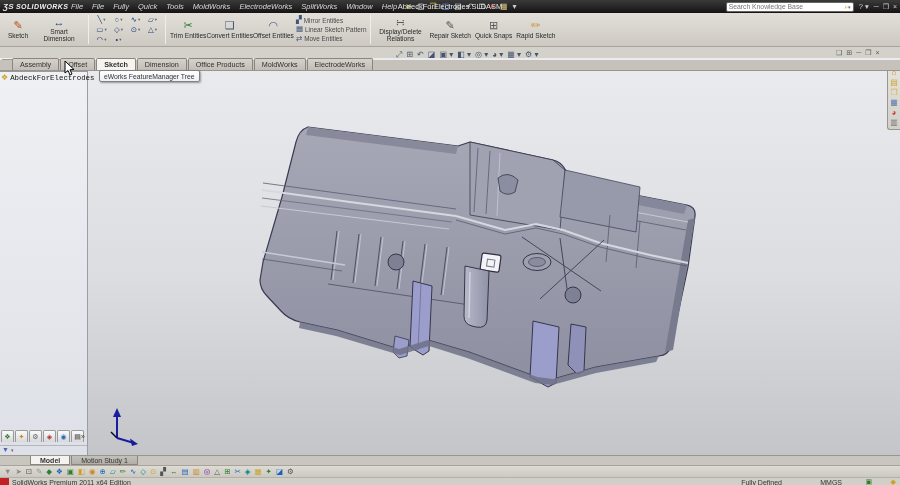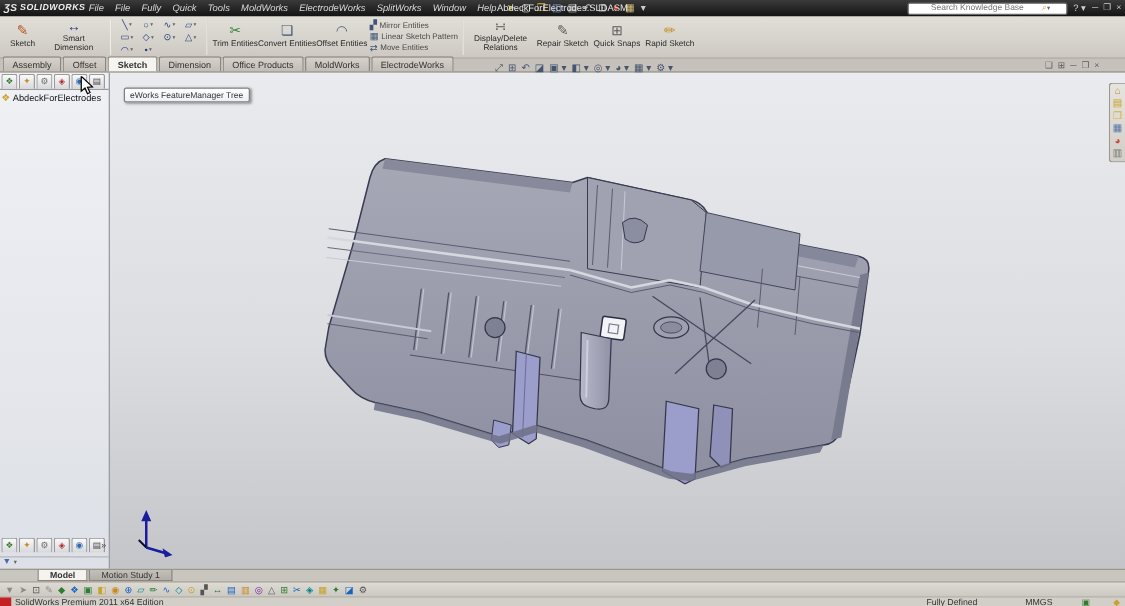--- a/index.html
+++ b/index.html
@@ -15,21 +15,21 @@
     font-style:italic; font-weight:bold; font-size:7px; letter-spacing:.4px; }
   .logomark { color:#e8e8e8; font-size:8px; }
   .menus { display:flex; gap:9px; margin-left:6px; }
   .menu { cursor:default; white-space:nowrap;font-style:italic; }
   .qa { display:flex; gap:5px; margin-left:8px; font-size:8px; align-items:center; }
   .qaicon { line-height:1; }
   .doctitle { position:absolute; left:50%; transform:translateX(-50%); color:#e4e4e4;
     font-size:7.5px; white-space:nowrap; }
   .trail { position:absolute; right:3px; display:flex; align-items:center; gap:5px; }
   .search { display:flex; align-items:center; background:#fff; border:1px solid #666;
-    border-radius:2px; height:10px; width:128px; padding:0 18px; }
+    border-radius:2px; height:10px; width:128px; padding:0 2px; }
   .search input { flex:1; border:none; outline:none; background:transparent;
     font-size:6.8px; font-family:"Liberation Sans",sans-serif; color:#555; height:8px; }
   .sicon { color:#c9a227; font-size:7px; line-height:1; }
   .scaret { color:#666; font-size:5px; }
   .help { color:#cfcfcf; font-size:7.5px; }
   .winctl { display:flex; gap:4px; }
   .wbtn { color:#cfcfcf; font-size:7px; line-height:1; }
 
   
   .cmdbar { position:absolute; left:0; top:13px; width:900px; height:34px;
@@ -45,23 +45,23 @@
     align-items:center; }
   .stool { display:flex; align-items:center; gap:1px; justify-content:center; }
   .stool i { font-style:normal; font-size:7.5px; color:#1f3e7c; line-height:1; }
   .stool b { font-weight:normal; font-size:4.5px; color:#666; }
   .stack { display:flex; flex-direction:column; justify-content:center; gap:1px; height:32px; }
   .srow { display:flex; align-items:center; gap:2px; }
   .srow .bicon { font-size:7.5px; color:#3e5577; }
   .srow .slabel { font-size:6.4px; color:#4a4a4a; white-space:nowrap; }
 
   
-  .ribbontabs { position:absolute; left:0; top:47px; width:900px; height:11px;
+  .ribbontabs { position:absolute; left:0; top:60px; width:900px; height:11px;
     background:#c6c2bb; border-bottom:1px solid #9a968e; display:flex; align-items:flex-end;
-    padding-left:2px; z-index:40; }
+    padding-left:12px; z-index:40; }
   .rtab { font-size:7.2px; color:#33312d; background:linear-gradient(#d6d2cb,#c2beb7);
     border:1px solid #8a867e; border-bottom:none; border-radius:2px 2px 0 0;
     padding:1px 7px 1px 7px; margin-right:1px; white-space:nowrap; }
   .rtab.active { background:#f5f4f1; font-weight:bold; }
 
   
   .headsup { position:absolute; left:396px; top:48px; height:13px; display:flex;
     align-items:center; gap:4px; z-index:45; }
   .huicon { font-size:8px; color:#44556e; line-height:1; white-space:nowrap; }
   .docctl { position:absolute; left:836px; top:49px; display:flex; gap:4px; z-index:45; }
@@ -76,21 +76,21 @@
   
   .fmpanel { position:absolute; left:0; top:0; width:88px; height:100%;
     background:linear-gradient(#f0f1f5,#dde0e6); border-right:1px solid #989da6; }
   .fmtabs { display:flex; gap:1px; padding:1px 1px 0 1px; }
   .fmtab { width:13px; height:12px; border:1px solid #9a9a9a; border-bottom:none;
     background:linear-gradient(#fafafa,#d8d8dc); display:flex; align-items:center;
     justify-content:center; font-size:7px; line-height:1; border-radius:2px 2px 0 0; }
   .fmhead-rule { height:1px; background:#9a9a9a; }
   .treeitem { display:flex; align-items:center; gap:2px; padding:2px 1px; }
   .treeicon { font-size:8px; line-height:1; }
-  .treelabel { font-size:7.4px; color:#111; white-space:nowrap; }
+  .treelabel { font-size:7.4px; color:#111; white-space:nowrap;font-family:Liberation Mono, monospace; }
   .fmfooter { position:absolute; left:0; bottom:13px; width:100%; display:flex; gap:1px; padding:0 1px; }
   .fmfilter { position:absolute; left:0; bottom:2px; width:100%; display:flex;
     align-items:center; gap:2px; padding:0 2px; border-top:1px solid #b5b5bb; }
   .funnel { font-size:7px; color:#4a6ab0; }
   .fcaret { font-size:5px; color:#666; }
   .overflow { font-size:7px; color:#444; display:flex; align-items:center; padding:0 1px; }
 
   
   .taskpane { position:absolute; right:0; top:8px; width:13px; z-index:30;
     background:linear-gradient(#e6e4de,#d2cfc8); border:1px solid #9a968e; border-right:none;

